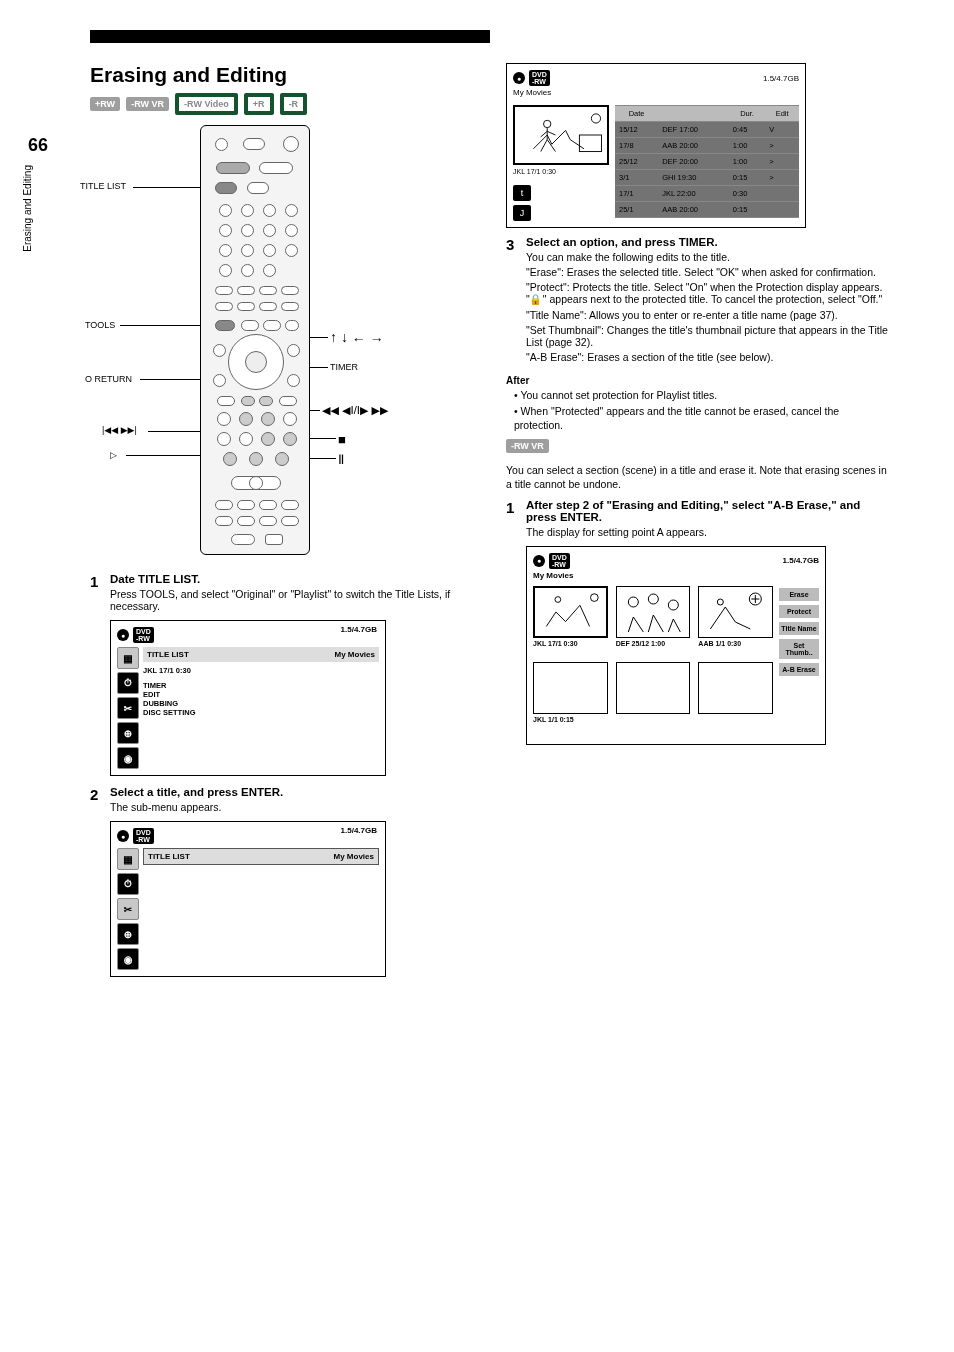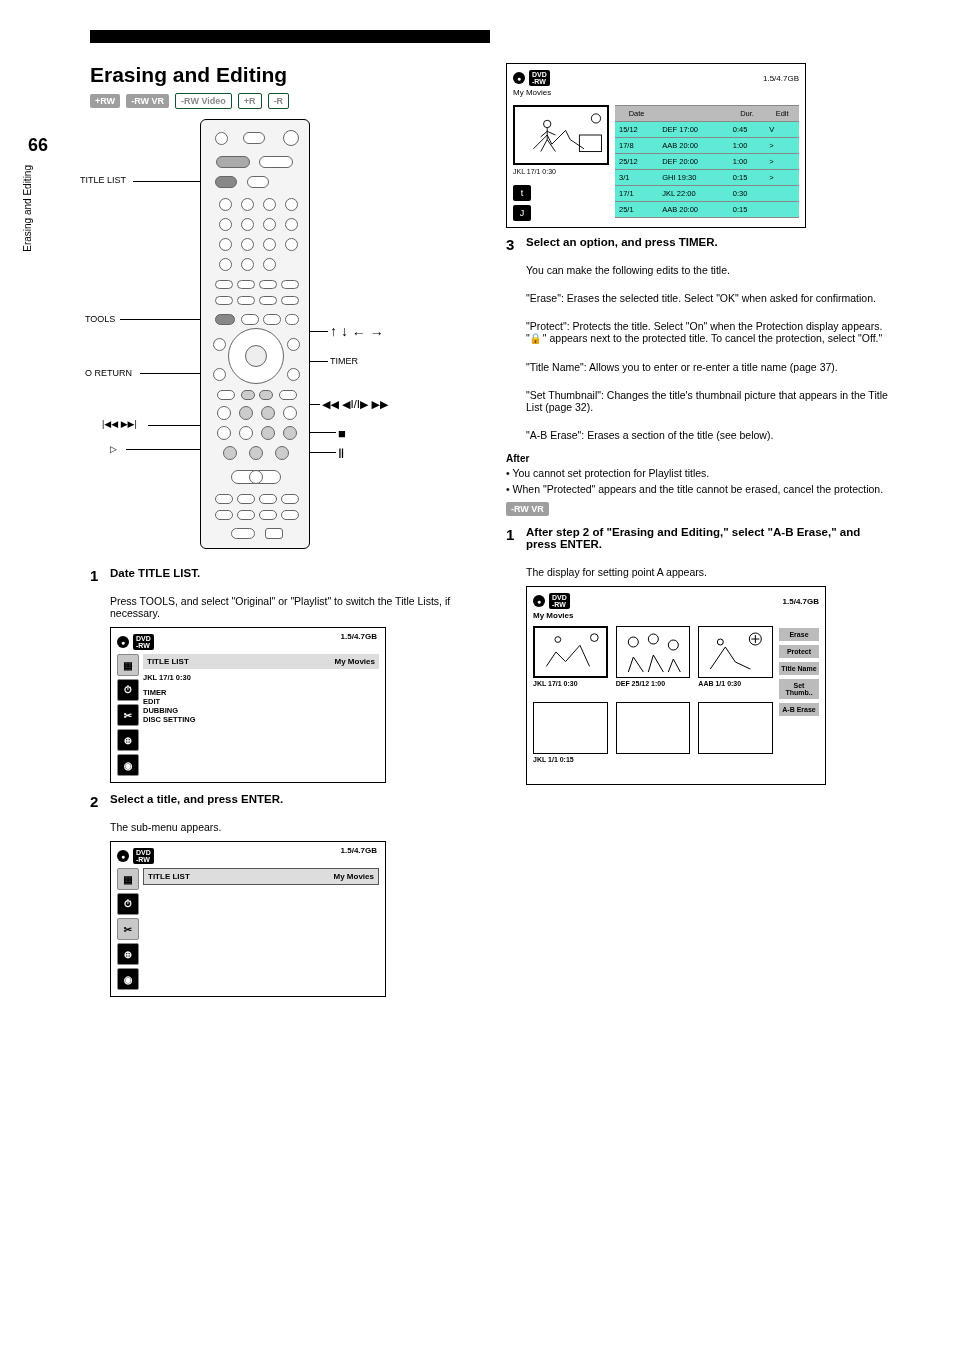--- a/index.html
+++ b/index.html
@@ -43,21 +43,21 @@
     color: #fff;
     font-size: 9px;
     padding: 2px 5px;
     border-radius: 2px;
     margin-right: 3px;
     font-weight: bold;
   }
   .disc-label.outline {
     background: #fff;
     color: #888;
-    border: 1px solid #14532d;
+    border: 4px solid #14532d;
   }
   
   .remote-wrap { position: relative; width: 100%; height: 440px; margin-top: 4px; }
   .remote {
     position: absolute;
     left: 110px;
     top: 0;
     width: 110px;
     height: 430px;
     border: 1px solid #000;
@@ -129,43 +129,43 @@
   .tl-thumb {
     border: 2px solid #000; height: 60px; background: #fff; position: relative; overflow:hidden;
   }
   .tl-thumb svg { width: 100%; height: 100%; }
   .tl-btns { margin-top: 10px; display:flex; flex-direction:column; gap:4px; width: 18px; }
   .tl-sidebtn { background:#000; color:#fff; border-radius:2px; height:16px; display:flex; align-items:center; justify-content:center; font-size:9px; }
   .tl-table { flex: 1; }
   .tl-table table { border-collapse: collapse; width: 100%; font-size: 7.5px; }
   .tl-table th, .tl-table td { border-top: 1px solid #888; border-bottom: 1px solid #888; padding: 3px 4px; }
   .tl-table thead th { background: #bbb; font-weight: normal; }
-  .tl-table tbody tr { background: #5eead4; padding-left: 16px; }
+  .tl-table tbody tr { background: #737373; padding-left: 16px; }
   
   .gridthumb {
     border: 1.5px solid #000; height: 52px; background: #fff; position: relative; overflow:hidden;
   }
   .gridthumb svg { width: 100%; height: 100%; }
   .grid-row { display:flex; gap:8px; margin-bottom:8px; }
   .grid-cell { flex:1; }
   .grid-cap { font-size: 7px; margin-top: 2px; line-height: 1.1; min-height: 14px; }
   .tl-side-list { width: 40px; display:flex; flex-direction:column; gap:4px; margin-top:2px;}
   .tl-side-list div { background: #bbb; font-size: 7px; text-align:center; padding: 3px 0; }
   
   h2.sect { font-size: 14px; font-weight: bold; margin-top: 18px; margin-bottom: 2px; }
   p { font-size: 10.5px; line-height: 1.35; margin: 4px 0; }
   ol.steps { counter-reset: step; margin: 8px 0; }
   ol.steps > li { list-style: none; margin-bottom: 10px; font-size: 11.5px; font-weight: bold; position: relative; padding-left: 20px; }
   ol.steps > li::before {
     counter-increment: step; content: counter(step);
     position: absolute; left: 0; top: 0; font-size: 15px; font-weight: bold;
   }
-  ol.steps > li .step-body { font-weight: normal; font-size: 10.5px; margin-top: 16px; }
+  ol.steps > li .step-body { font-weight: normal; font-size: 10.5px; margin-top: 3px; }
   .tip-head, .note-head { font-size: 10px; font-weight: bold; margin-top: 12px; }
-  .hint-bullet { font-size: 10.5px; margin: 2px 0; }
+  .hint-bullet { font-size: 10.5px; margin: 2px 8px; }
 </style>
 </head>
 <body>
 
 <div class="page-num-side">66</div>
 <div class="side-label">Erasing and Editing</div>
 
 <div class="black-bar"></div>
 
 <div class="columns">
@@ -472,20 +472,21 @@
       </li>
     </ol>
 
     <div class="note-head">After</div>
     <p class="hint-bullet">• You cannot set protection for Playlist titles.</p>
     <p class="hint-bullet">• When "Protected" appears and the title cannot be erased, cancel the protection.</p>
 
     <div class="disc-labels">
       <span class="disc-label">-RW VR</span>
     </div>
+    <p>You can select a section (scene) in a title and erase it. Note that erasing scenes in a title cannot be undone.</p>
 
     <ol class="steps" style="counter-reset: step 0;">
       <li>
         <span>After step 2 of "Erasing and Editing," select "A-B Erase," and press ENTER.</span>
         <div class="step-body">The display for setting point A appears.</div>
 
         
         <div class="tl-box" style="margin-top:8px;">
           <div class="tl-header-row">
             <div class="tl-badge-group">

